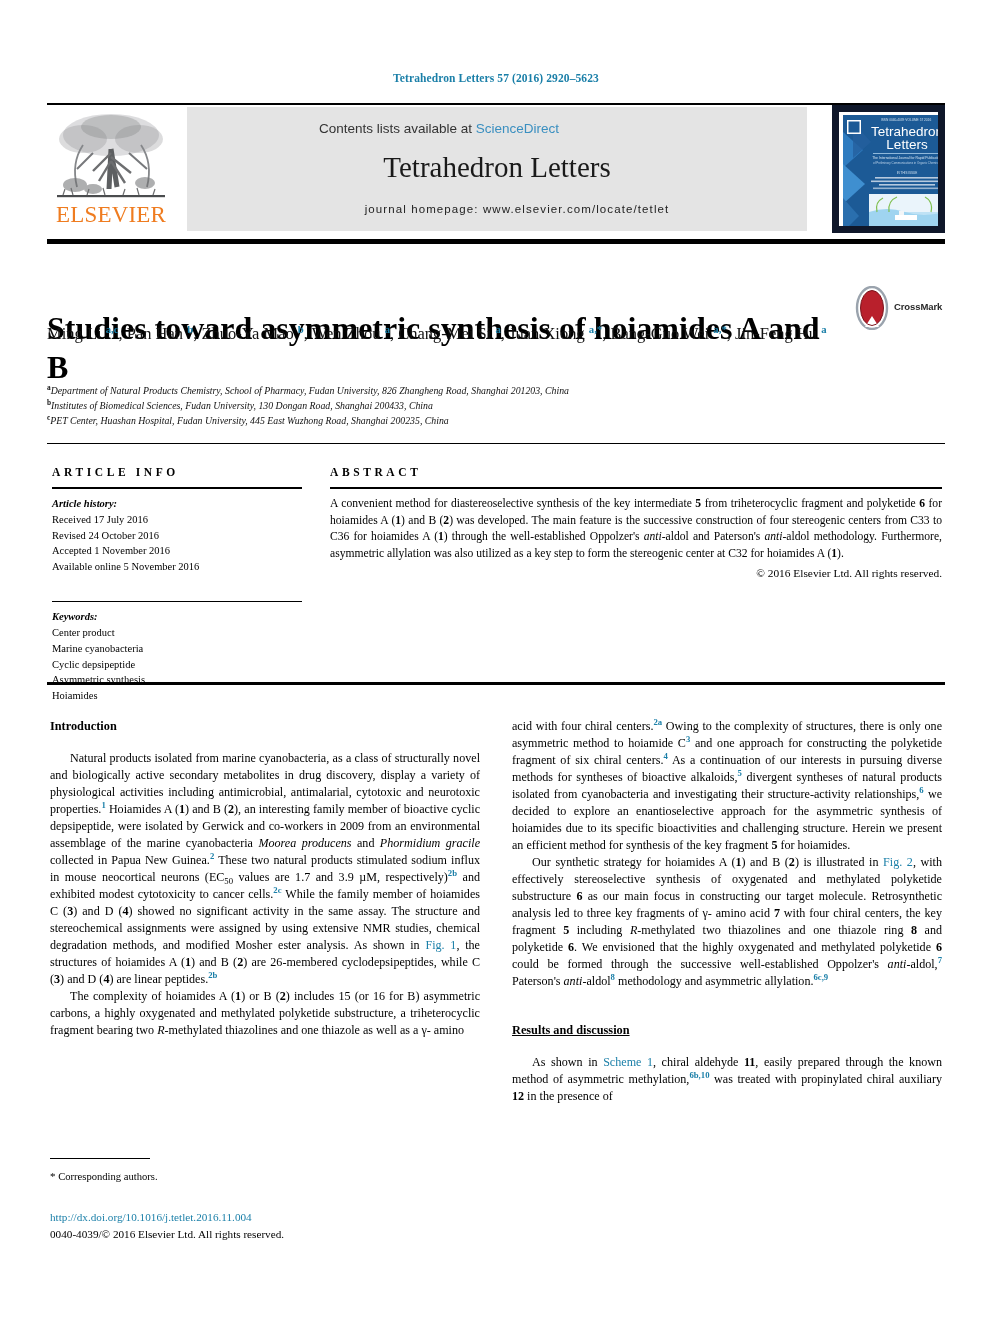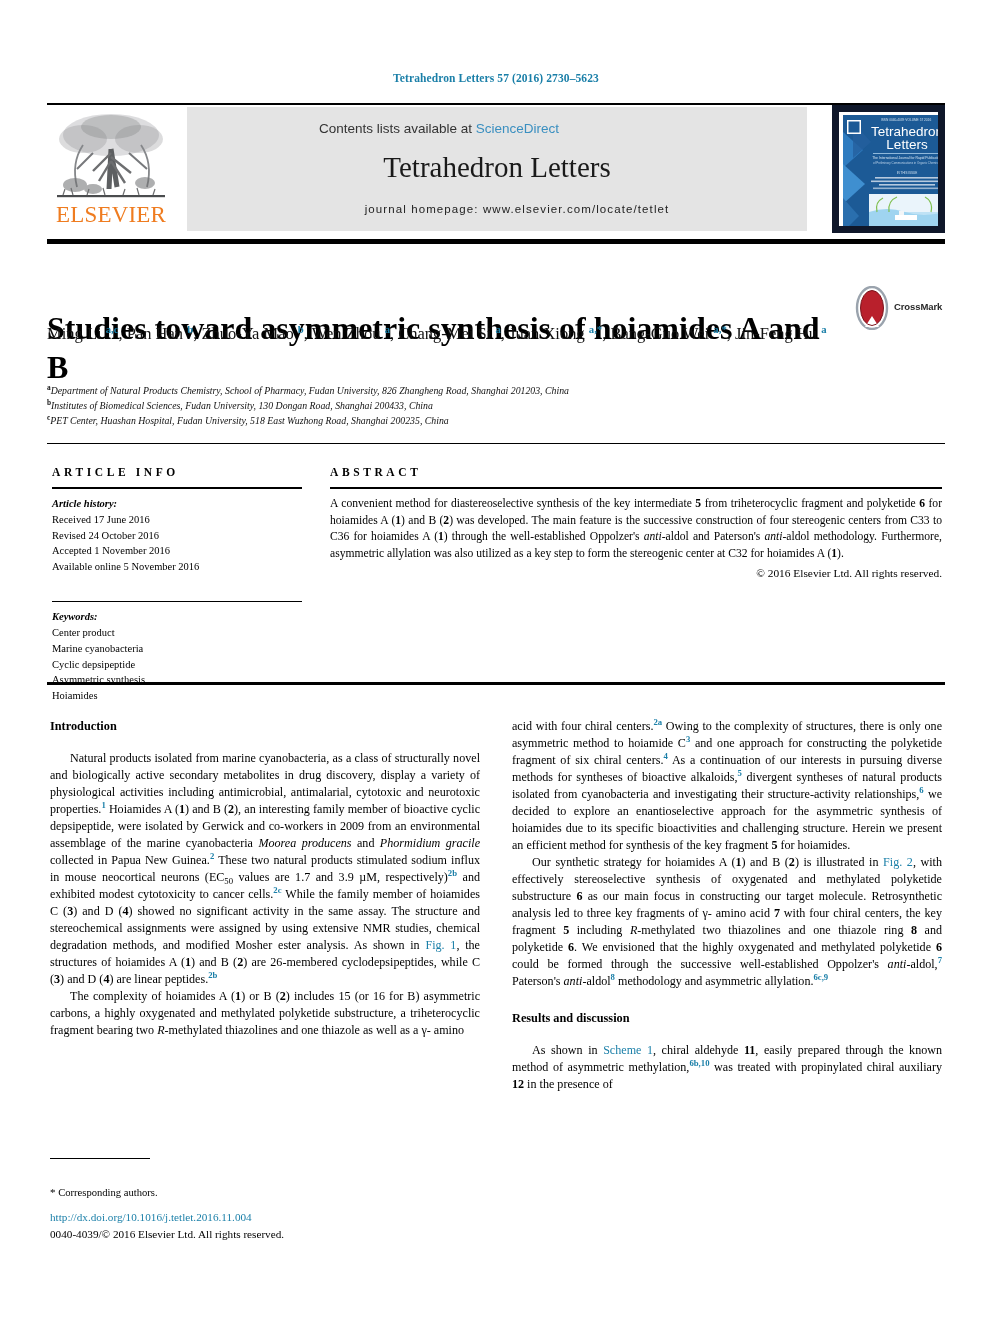--- a/index.html
+++ b/index.html
@@ -258,21 +258,21 @@
     color: #000;
   }
   .col-left { left: 50px; }
   .col-right { left: 512px; }
   .body-head {
     font-size: 12.3px;
     font-weight: bold;
     margin: 0 0 15px 0;
     text-align: left;
   }
-  .body-head.spaced { margin-top: 20px; }
+  .body-head.spaced { margin-top: 32px; text-decoration: underline; }
   .col p {
     margin: 0;
     text-indent: 20px;
   }
   .col p.noindent { text-indent: 0; }
   .col b { font-weight: bold; }
   .col i { font-style: italic; }
   .ref {
     color: #1a7fa8;
     font-weight: bold;
@@ -295,21 +295,20 @@
     left: 50px; top: 1158px;
     width: 100px; height: 1.4px;
     background: #000;
   }
   .footnote {
     position: absolute;
     left: 50px; top: 1168px;
     width: 430px;
     font-size: 10.6px;
     line-height: 1.5;
-    margin-top: 16px;
   }
   .footnote .fn-star { font-size: 11px; }
   .footnote .fn-row { padding-left: 14px; text-indent: -14px; }
   .footnote .fn-row2 { padding-left: 22px; }
   .footnote i { font-style: italic; }
   .footnote .mail { color: #1a7fa8; }
 
   
   .doi {
     position: absolute;
@@ -324,21 +323,21 @@
     font-size: 11.2px;
     color: #000;
     line-height: 1.45;
   }
 </style>
 </head>
 <body>
 
 <div class="page">
 
-  <div class="runhead">Tetrahedron Letters 57 (2016) 2730–5623</div>
+  <div class="runhead">Tetrahedron Letters 57 (2016) 2920–5623</div>
 
   <div class="masthead-rule-top"></div>
   <div class="masthead">
 
     <div class="elsevier-logo">
       <svg class="elsevier-tree" viewBox="0 0 116 94">
         <g fill="none" stroke="#6d6e70" stroke-width="1">
           <ellipse cx="58" cy="26" rx="48" ry="21" fill="#9d9fa2" opacity=".35" stroke="none"></ellipse>
           <ellipse cx="30" cy="30" rx="24" ry="14" fill="#8a8c8f" opacity=".3" stroke="none"></ellipse>
           <ellipse cx="86" cy="30" rx="24" ry="14" fill="#8a8c8f" opacity=".3" stroke="none"></ellipse>
@@ -426,31 +425,31 @@
   <div class="authors">Ming Li <sup>a,c</sup>, Pan Han <sup>b</sup>, Zhuo-Ya Mao <sup>b</sup>, Wen Zhou <sup>a</sup>, Chang-Mei Si <sup>a</sup>, Juan Xiong <sup>a,</sup><sup>*</sup>, Bang-Guo Wei <sup>a,</sup><sup>*</sup>, Jin-Feng Hu <sup>a</sup></div>
 
   <div class="affiliations">
     <div>
       <span class="am">a</span><span>Department of Natural Products Chemistry, School of Pharmacy, Fudan University, 826 Zhangheng Road, Shanghai 201203, China</span>
     </div>
     <div>
       <span class="am">b</span><span>Institutes of Biomedical Sciences, Fudan University, 130 Dongan Road, Shanghai 200433, China</span>
     </div>
     <div>
-      <span class="am">c</span><span>PET Center, Huashan Hospital, Fudan University, 518 East Wuzhong Road, Shanghai 200235, China</span>
+      <span class="am">c</span><span>PET Center, Huashan Hospital, Fudan University, 445 East Wuzhong Road, Shanghai 200235, China</span>
     </div>
   </div>
 
   <div class="band-rule-top"></div>
 
   <div class="info-col">
     <div class="sec-head">ARTICLE INFO</div>
     <div class="hair wide"></div>
     <div class="info-label">Article history:</div>
-    <div class="info-line">Received 17 June 2016</div>
+    <div class="info-line">Received 17 July 2016</div>
     <div class="info-line">Revised 24 October 2016</div>
     <div class="info-line">Accepted 1 November 2016</div>
     <div class="info-line">Available online 5 November 2016</div>
     <div class="info-gap"></div>
     <div class="hair"></div>
     <div class="info-label">Keywords:</div>
     <div class="info-line">Center product</div>
     <div class="info-line">Marine cyanobacteria</div>
     <div class="info-line">Cyclic depsipeptide</div>
     <div class="info-line">Asymmetric synthesis</div>

